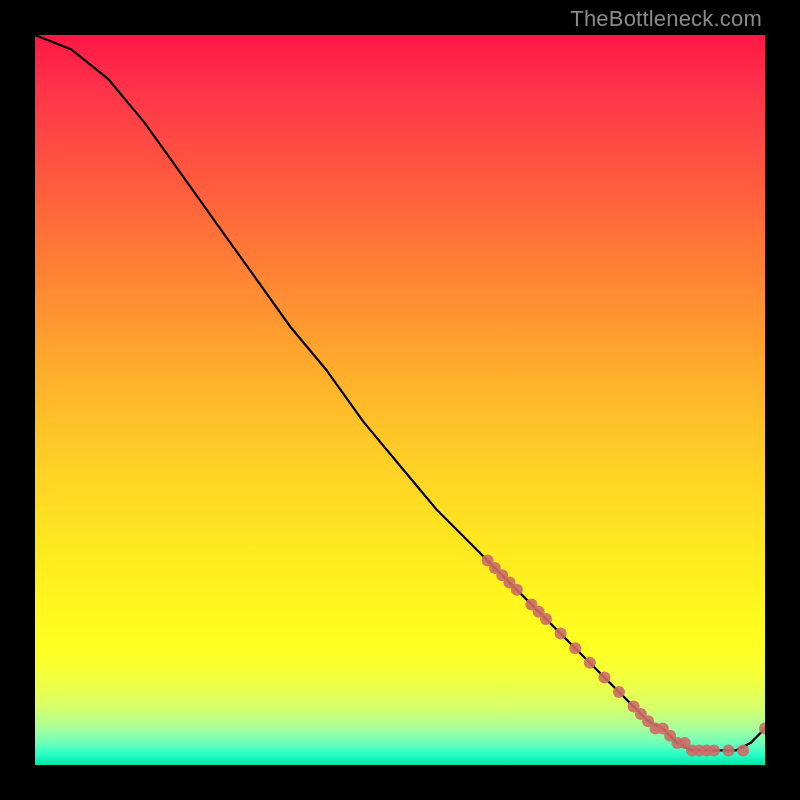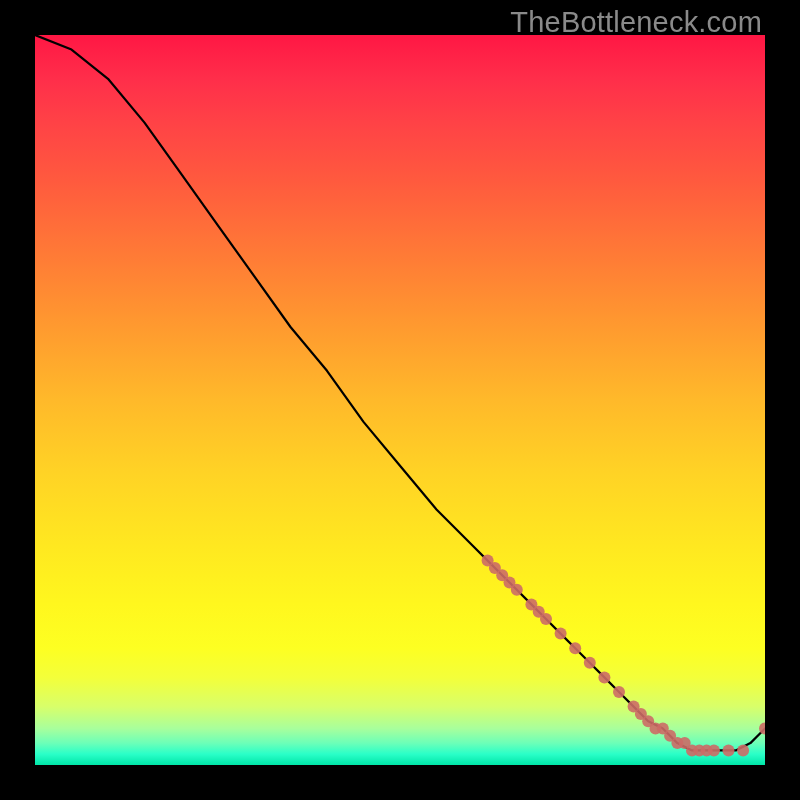--- a/index.html
+++ b/index.html
@@ -43,21 +43,21 @@
       #6cffb8 97%,
       #2affc8 98.5%,
       #00e6a8 100%
     );
   }
   .watermark {
     position: absolute;
     top: 6px;
     right: 38px;
     color: #8a8a8a;
-    font-size: 29px;
+    font-size: 22px;
     font-weight: 500;
     letter-spacing: 0.2px;
     user-select: none;
   }
   svg.curve {
     position: absolute;
     left: 0;
     top: 0;
     width: 730px;
     height: 730px;

